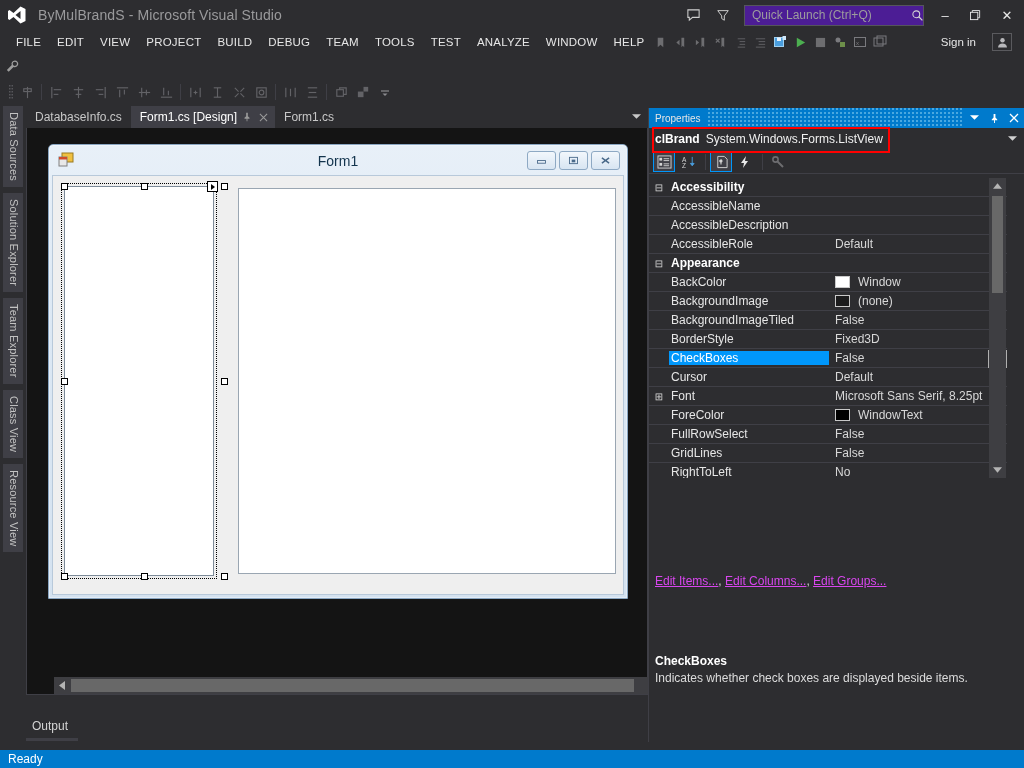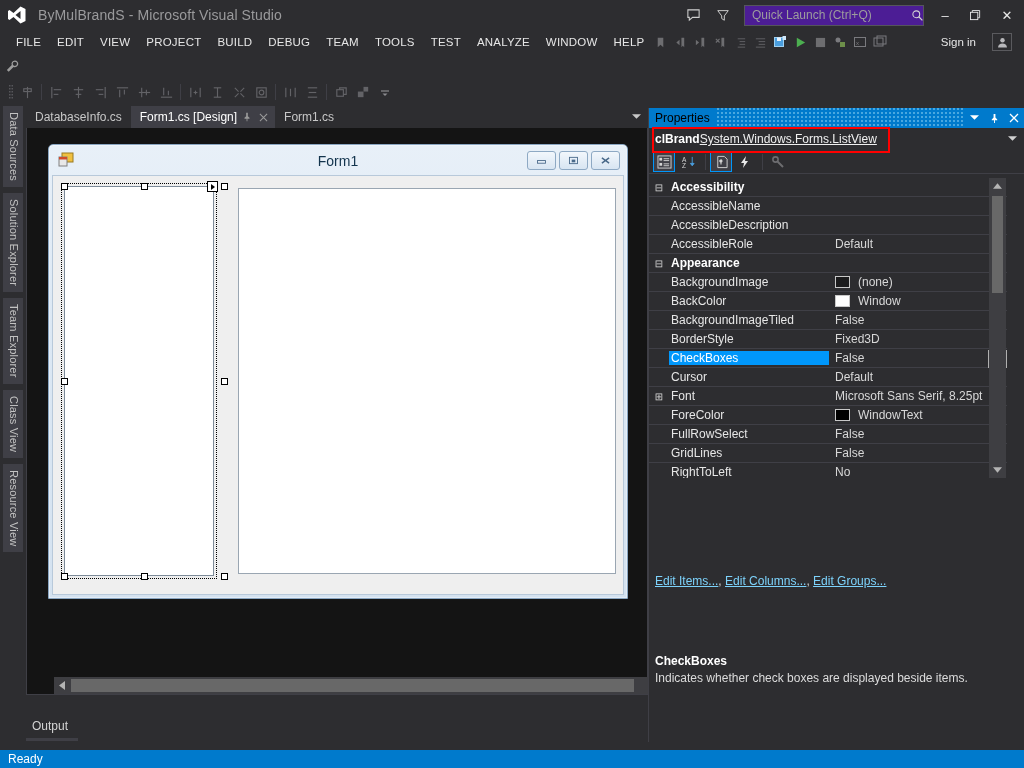--- a/index.html
+++ b/index.html
@@ -178,33 +178,33 @@
   .output-tab { font-size:12px; color:#d4d4d4; padding:3px 6px 0 6px; display:inline-block; }
   .output-underline { position:absolute; left:26px; top:738px; width:52px; height:3px; background:#3f3f46; }
 
   
   .props {
     position:absolute; left:648px; top:108px; width:376px; height:634px;
     background:#2d2d30; border-left:1px solid #3f3f46;
   }
   .props-header {
     height:20px; background:#007acc; display:flex; align-items:center;
-    color:#000000; font-size:12px; padding-left:6px; position:relative;
+    color:#e5e5e5; font-size:10px; padding-left:6px; position:relative;
   }
   .ph-dots { flex:1; height:20px; margin-left:6px;
     background-image:radial-gradient(#4aa8e0 1px, transparent 1px);
     background-size:4px 4px; background-position:0 7px; }
   .ph-btn { width:20px; height:20px; display:flex; align-items:center; justify-content:center; color:#fff; font-size:11px; }
 
   .obj-combo {
     position:relative; height:22px; background:#2d2d30; display:flex; align-items:center;
     padding-left:6px; font-size:12px; color:#ffffff;
   }
   .obj-combo b { font-weight:bold; }
-  .obj-combo .ty { color:#f0f0f0; margin-left:0;text-decoration:underline; }
+  .obj-combo .ty { color:#f0f0f0; margin-left:6px; }
   .obj-combo .cbtn { position:absolute; right:4px; top:0; width:16px; height:22px;
                      display:flex; align-items:center; justify-content:center; color:#d0d0d0; font-size:9px; }
   .redbox {
     position:absolute; left:652px; top:127px; width:238px; height:26px;
     border:2px solid #ff0000; pointer-events:none; z-index:30;
   }
 
   .props-toolbar {
     height:24px; background:#2d2d30; display:flex; align-items:center;
     padding-left:4px; border-bottom:1px solid #3f3f46;
@@ -231,21 +231,21 @@
   }
   .gridscroll {
     position:absolute; right:18px; top:70px; width:17px; height:300px; background:#3e3e42;
   }
   .gs-arrow { width:17px; height:16px; display:flex; align-items:center; justify-content:center; color:#b4b4b4; font-size:8px; }
   .gs-thumb { position:absolute; left:3px; top:18px; width:11px; height:97px; background:#686868; }
 
   .actionlinks {
     position:absolute; left:6px; top:466px; width:350px; font-size:12px; color:#d0d0d0;
   }
-  .actionlinks a { color:#7dd3fc; }
+  .actionlinks a { color:#d946ef; }
   .desc {
     position:absolute; left:6px; top:546px; width:360px;
   }
   .desc-title { font-size:12px; font-weight:bold; color:#ffffff; margin-bottom:3px; }
   .desc-body { font-size:12px; color:#dcdcdc; line-height:15px; }
 
   
   .statusbar {
     position:absolute; left:0; bottom:0; width:1024px; height:18px;
     background:#007acc; color:#ffffff; font-size:12px;
@@ -781,32 +781,32 @@
         <span class="gname">AccessibleRole</span>
         <span class="gval">Default</span>
       </div>
       <div class="grow cat">
         <span class="gexp">⊟</span>
         <span class="gname cat">Appearance</span>
         <span class="gval"></span>
       </div>
       <div class="grow">
         <span class="gexp"></span>
+        <span class="gname">BackColor</span>
+        <span class="gval">
+          <i class="swatch" style="background:#ffffff"></i>
+          <span>Window</span>
+        </span>
+      </div>
+      <div class="grow">
+        <span class="gexp"></span>
         <span class="gname">BackgroundImage</span>
         <span class="gval">
           <i class="swatch" style="background:#1b1b1c"></i>
           <span>(none)</span>
-        </span>
-      </div>
-      <div class="grow">
-        <span class="gexp"></span>
-        <span class="gname">BackColor</span>
-        <span class="gval">
-          <i class="swatch" style="background:#ffffff"></i>
-          <span>Window</span>
         </span>
       </div>
       <div class="grow">
         <span class="gexp"></span>
         <span class="gname">BackgroundImageTiled</span>
         <span class="gval">False</span>
       </div>
       <div class="grow">
         <span class="gexp"></span>
         <span class="gname">BorderStyle</span>

